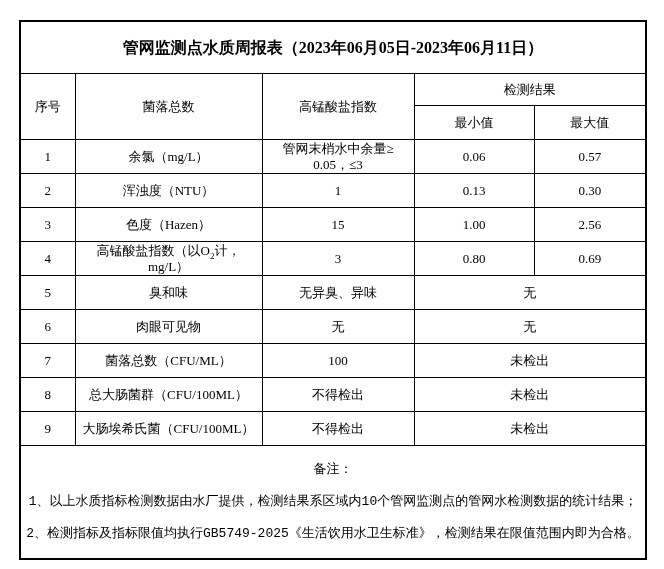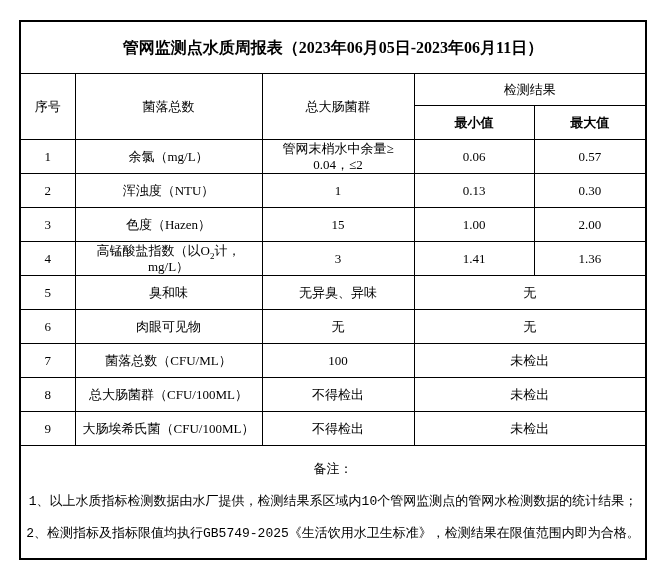--- a/index.html
+++ b/index.html
@@ -35,21 +35,21 @@
     line-height: 16px;
     overflow: hidden;
   }
   td.title-cell {
     height: 51px;
     font-size: 16px;
     font-weight: bold;
     line-height: 20px;
   }
   tr.header-top td { height: 31px; }
-  tr.header-sub td { height: 33px; font-weight: bold; }
+  tr.header-sub td { height: 33px; }
   tr.data-row td { height: 33px; }
   td.notes-cell {
     height: 89px;
     text-align: left;
     vertical-align: top;
     padding: 6px 5px;
     line-height: 19px;
   }
   .notes-line { white-space: normal; font-family: Liberation Mono, monospace; }
   sub.o2 {
@@ -71,59 +71,59 @@
     </colgroup>
 
     <tbody>
         <tr>
       <td class="title-cell" colspan="5">管网监测点水质周报表（2023年06月05日-2023年06月11日）</td>
     </tr>
 
     <tr class="header-top">
       <td rowspan="2">序号</td>
       <td rowspan="2">菌落总数</td>
-      <td rowspan="2">总大肠菌群</td>
+      <td rowspan="2">高锰酸盐指数</td>
       <td colspan="2">检测结果</td>
     </tr>
     <tr class="header-sub">
       <td>最小值</td>
       <td>最大值</td>
     </tr>
 
     <tr class="data-row">
       <td>1</td>
       <td>余氯（mg/L）</td>
       <td>管网末梢水中余量≥
-0.04，≤2</td>
+0.05，≤3</td>
       <td>0.06</td>
       <td>0.57</td>
     </tr>
 
     <tr class="data-row">
       <td>2</td>
       <td>浑浊度（NTU）</td>
       <td>1</td>
       <td>0.13</td>
       <td>0.30</td>
     </tr>
 
     <tr class="data-row">
       <td>3</td>
       <td>色度（Hazen）</td>
       <td>15</td>
       <td>1.00</td>
-      <td>2.00</td>
+      <td>2.56</td>
     </tr>
 
     <tr class="data-row">
       <td>4</td>
       <td><span>高锰酸盐指数（以O</span><sub class="o2">2</sub><span>计，mg/L）</span></td>
       <td>3</td>
-      <td>1.41</td>
-      <td>1.36</td>
+      <td>0.80</td>
+      <td>0.69</td>
     </tr>
 
     <tr class="data-row">
       <td>5</td>
       <td>臭和味</td>
       <td>无异臭、异味</td>
       <td colspan="2">无</td>
     </tr>
 
     <tr class="data-row">

